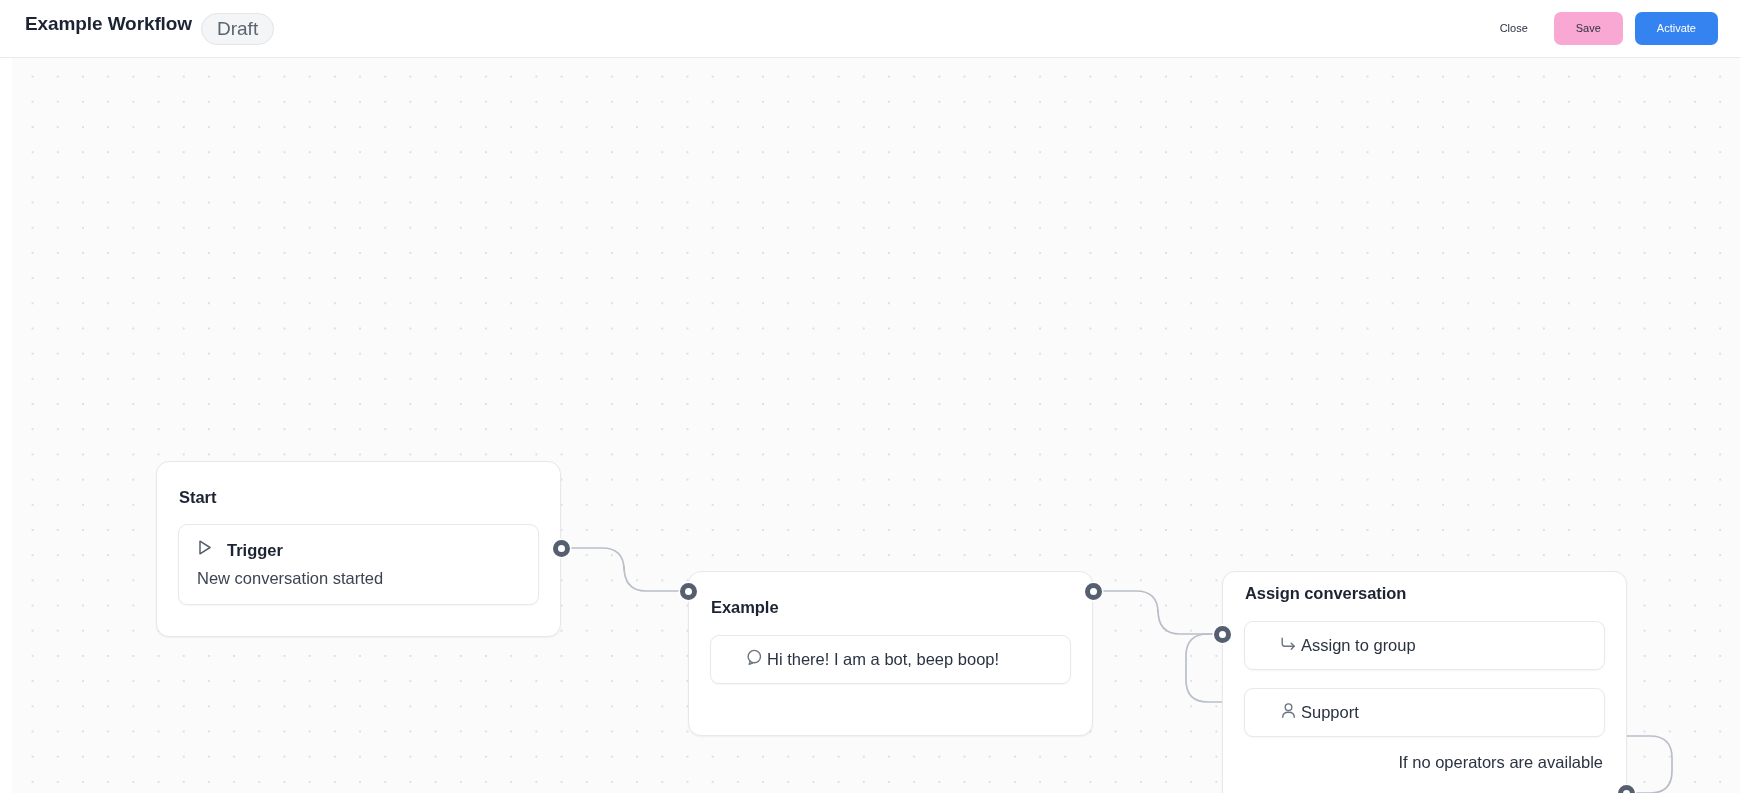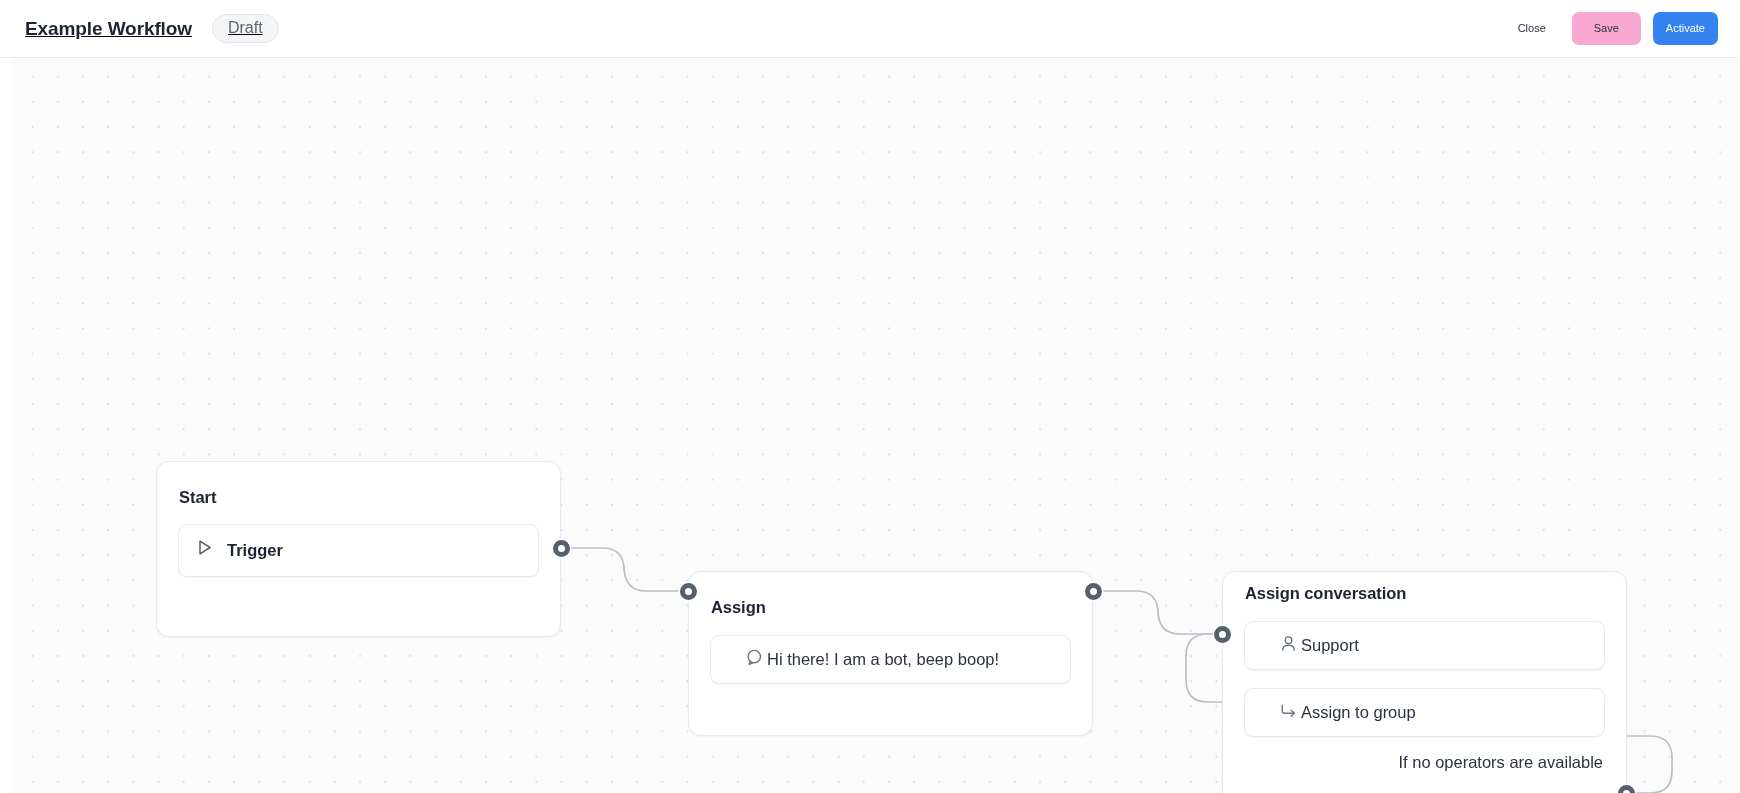--- a/index.html
+++ b/index.html
@@ -19,33 +19,31 @@
     width: 1740px;
     height: 58px;
     background: #ffffff;
     border-bottom: 1px solid #e7e9ee;
     display: flex;
     align-items: center;
     z-index: 30;
   }
   .title-group {
     display: flex;
-    align-items: center;
-    gap: 20px;
+    gap: 9px;
     margin-left: 25px;
-    text-decoration: underline;
   }
   .wf-title {
     font-size: 19px;
     font-weight: bold;
     color: #1c2333;
     letter-spacing: -0.1px;
   }
   .badge-draft {
-    font-size: 16px;
+    font-size: 19px;
     color: #5b6472;
     background: #f4f5f7;
     border: 1px solid #e3e5ea;
     border-radius: 999px;
     padding: 5px 15px 6px;
     line-height: 1;
   }
 
   .actions {
     margin-left: auto;
@@ -69,21 +67,21 @@
     padding: 10px 14px;
   }
   .btn-save {
     background: #f9a8d4;
     color: #2b3342;
     padding: 11px 22px;
   }
   .btn-activate {
     background: #3583f0;
     color: #ffffff;
-    padding: 11px 13px;
+    padding: 11px 22px;
   }
 
   
   .canvas {
     position: absolute;
     top: 58px; left: 12px;
     width: 1740px;
     height: 735px;
     background-color: #fbfbfc;
     background-image: radial-gradient(#dcdfe5 1.05px, transparent 1.05px);
@@ -239,60 +237,61 @@
     <div class="node-title">Start</div>
     <div class="trigger-box">
       <div class="trigger-head">
         <span class="icon">
           <svg width="16" height="17" viewBox="0 0 16 17">
             <path d="M3 2.2 L13 8.5 L3 14.8 Z" fill="none" stroke="#555f70" stroke-width="1.5" stroke-linejoin="round"></path>
           </svg>
         </span>
         <span class="trigger-label">Trigger</span>
       </div>
+      <div class="trigger-sub">New conversation started</div>
     </div>
   </div>
   <div class="handle" style="left:541px; top:482px;"></div>
 
   <div class="node node-message">
-    <div class="node-title">Assign</div>
+    <div class="node-title">Example</div>
     <div class="row-card">
       <span class="icon">
         <svg width="19" height="19" viewBox="0 0 19 19">
           <circle cx="9.3" cy="8.6" r="6.2" fill="none" stroke="#6b7482" stroke-width="1.4"></circle>
           <path d="M5.3 13.2 L4.1 16.4 L7.6 15.1" fill="none" stroke="#6b7482" stroke-width="1.4" stroke-linejoin="round" stroke-linecap="round"></path>
         </svg>
       </span>
       <span class="row-text">Hi there! I am a bot, beep boop!</span>
     </div>
   </div>
   <div class="handle" style="left:668px; top:525px;"></div>
   <div class="handle" style="left:1073px; top:525px;"></div>
 
   <div class="node node-assign">
     <div class="node-title">Assign conversation</div>
 
     <div class="row-card">
       <span class="icon">
         <svg width="19" height="19" viewBox="0 0 19 19">
+          <path d="M3.2 4.2 L3.2 9.8 Q3.2 12.2 5.8 12.2 L15 12.2" fill="none" stroke="#6b7482" stroke-width="1.4" stroke-linecap="round"></path>
+          <path d="M12.2 9.2 L15.3 12.2 L12.2 15.2" fill="none" stroke="#6b7482" stroke-width="1.4" stroke-linecap="round" stroke-linejoin="round"></path>
+        </svg>
+      </span>
+      <span class="row-text">Assign to group</span>
+    </div>
+
+    <div class="row-card">
+      <span class="icon">
+        <svg width="19" height="19" viewBox="0 0 19 19">
           <circle cx="9.5" cy="6.2" r="3.3" fill="none" stroke="#6b7482" stroke-width="1.4"></circle>
           <path d="M3.7 16.2 Q3.7 11.2 9.5 11.2 Q15.3 11.2 15.3 16.2" fill="none" stroke="#6b7482" stroke-width="1.4" stroke-linecap="round"></path>
         </svg>
       </span>
       <span class="row-text">Support</span>
     </div>
 
-    <div class="row-card">
-      <span class="icon">
-        <svg width="19" height="19" viewBox="0 0 19 19">
-          <path d="M3.2 4.2 L3.2 9.8 Q3.2 12.2 5.8 12.2 L15 12.2" fill="none" stroke="#6b7482" stroke-width="1.4" stroke-linecap="round"></path>
-          <path d="M12.2 9.2 L15.3 12.2 L12.2 15.2" fill="none" stroke="#6b7482" stroke-width="1.4" stroke-linecap="round" stroke-linejoin="round"></path>
-        </svg>
-      </span>
-      <span class="row-text">Assign to group</span>
-    </div>
-
     <div class="assign-footer">If no operators are available</div>
   </div>
   <div class="handle" style="left:1202px; top:568px;"></div>
   <div class="handle" style="left:1606px; top:727px;"></div>
 
 </div>
 
 </body></html>

